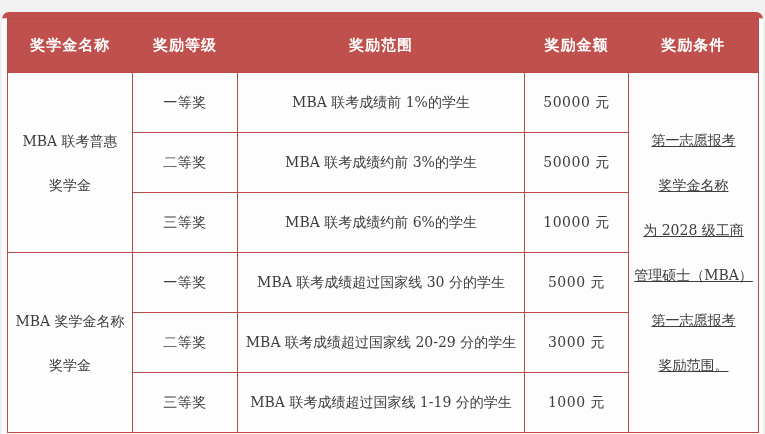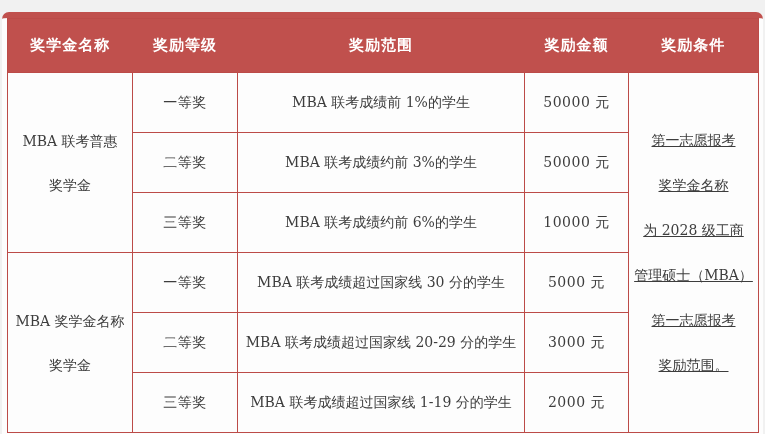--- a/index.html
+++ b/index.html
@@ -133,18 +133,18 @@
           <td class="amount-cell">5000 元</td>
         </tr>
         <tr>
           <td class="level-cell">二等奖</td>
           <td class="scope-cell">MBA 联考成绩超过国家线 20-29 分的学生</td>
           <td class="amount-cell">3000 元</td>
         </tr>
         <tr>
           <td class="level-cell">三等奖</td>
           <td class="scope-cell">MBA 联考成绩超过国家线 1-19 分的学生</td>
-          <td class="amount-cell">2000 元</td>
+          <td class="amount-cell">1000 元</td>
         </tr>
       </tbody>
     </table>
   </div>
 </div>
 
 </body></html>

